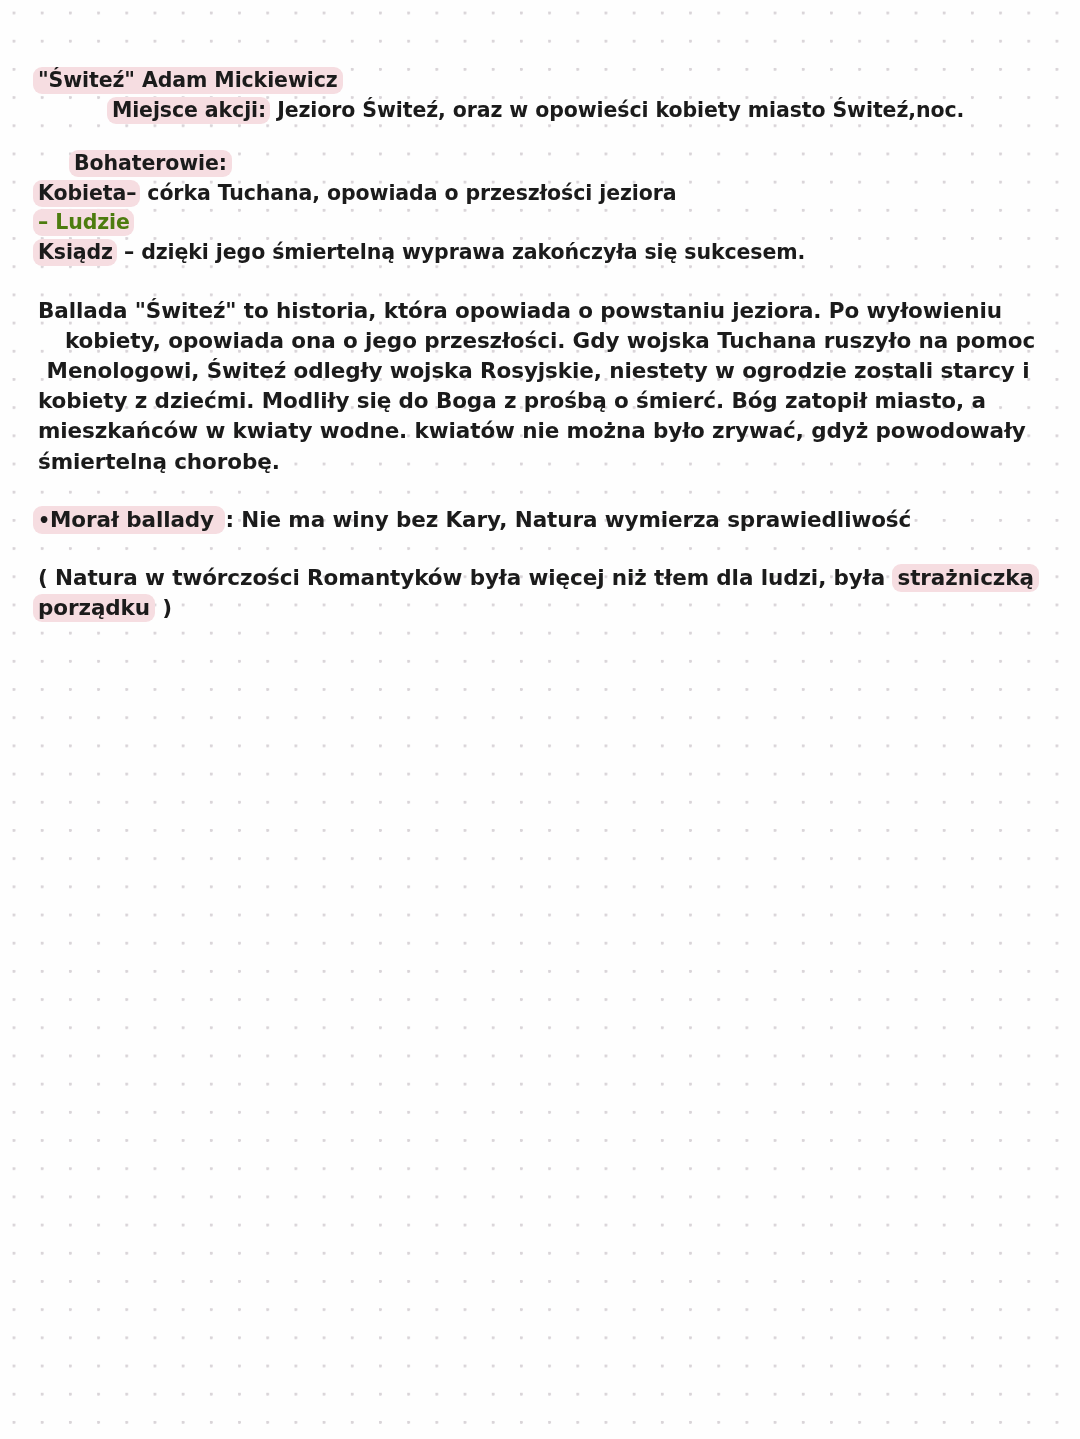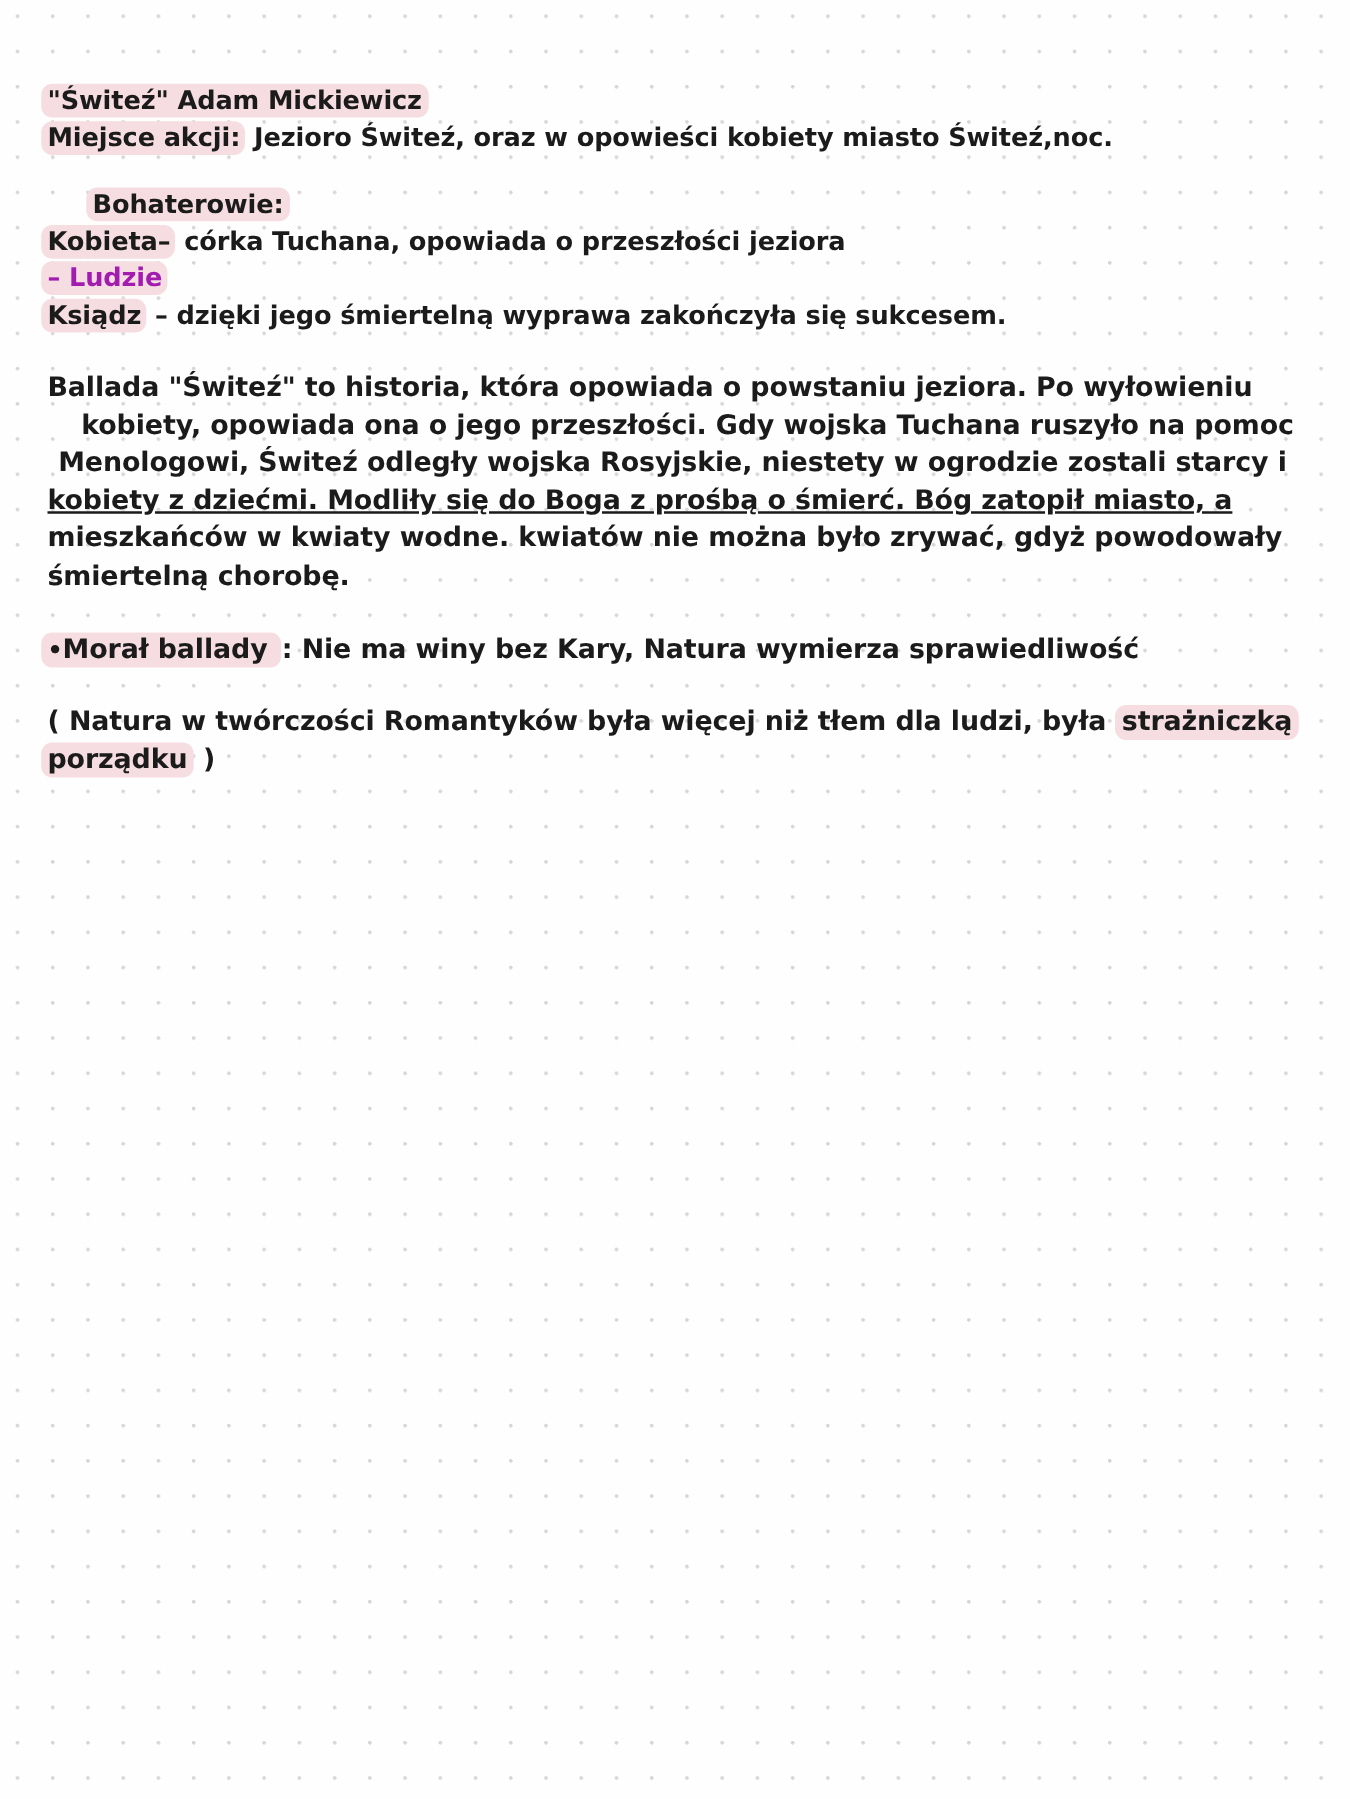--- a/index.html
+++ b/index.html
@@ -68,42 +68,42 @@
 </style>
 </head>
 <body>
 
 <div id="page" style="background-color: rgb(254, 254, 254); background-image: radial-gradient(circle at 1.4px 1.4px, rgb(217, 212, 216) 1.3px, rgba(255, 255, 255, 0) 1.6px); background-size: 28.2px 28.2px;">
 
   <div class="note">
 
     <div class="blk sz-head">
       <span class="ln" style="color: rgb(27, 27, 27);"><span class="hl" style="background: rgb(246, 221, 225);">"Świteź" Adam Mickiewicz</span></span>
-      <span class="ln" style="color: rgb(27, 27, 27);"><span class="hl tight" style="background: rgb(246, 221, 225);">Miejsce akcji:</span><span> Jezioro Świteź, oraz w opowieści kobiety miasto Świteź,noc.</span></span>
+      <span class="ln" style="color: rgb(27, 27, 27); text-align: center;"><span class="hl tight" style="background: rgb(246, 221, 225);">Miejsce akcji:</span><span> Jezioro Świteź, oraz w opowieści kobiety miasto Świteź,noc.</span></span>
     </div>
 
     <div class="gap-md"></div>
 
     <div class="blk sz-head">
       <span class="ln" style="color: rgb(27, 27, 27);"><span class="hl" style="background: rgb(246, 221, 225); margin-left: 31px;">Bohaterowie:</span></span>
 
       <span class="ln" style="color: rgb(27, 27, 27);"><span class="hl tight" style="background: rgb(246, 221, 225);">Kobieta–</span><span> córka Tuchana, opowiada o przeszłości jeziora</span></span>
 
-      <span class="ln" style="color: #a21caf;"><span class="hl tight" style="background: rgb(246, 221, 225);">– Ludzie</span><span></span></span>
+      <span class="ln" style="color: #4d7c0f;"><span class="hl tight" style="background: rgb(246, 221, 225);">– Ludzie</span><span></span></span>
 
       <span class="ln" style="color: rgb(27, 27, 27);"><span class="hl tight" style="background: rgb(246, 221, 225);">Ksiądz</span><span> – dzięki jego śmiertelną wyprawa zakończyła się sukcesem.</span></span>
     </div>
 
     <div class="gap-lg"></div>
 
     <div class="blk sz-body para">
       <span class="ln" style="color: rgb(27, 27, 27);">Ballada "Świteź" to historia, która opowiada o powstaniu jeziora. Po wyłowieniu</span>
       <span class="ln" style="color: rgb(27, 27, 27); margin-left: 27px;">kobiety, opowiada ona o jego przeszłości. Gdy wojska Tuchana ruszyło na pomoc</span>
       <span class="ln" style="color: rgb(27, 27, 27); text-align: center;">Menologowi, Świteź odległy wojska Rosyjskie, niestety w ogrodzie zostali starcy i</span>
-      <span class="ln" style="color: rgb(27, 27, 27); text-decoration: underline;">kobiety z dziećmi. Modliły się do Boga z prośbą o śmierć. Bóg zatopił miasto, a</span>
+      <span class="ln" style="color: rgb(27, 27, 27);">kobiety z dziećmi. Modliły się do Boga z prośbą o śmierć. Bóg zatopił miasto, a</span>
       <span class="ln" style="color: rgb(27, 27, 27);">mieszkańców w kwiaty wodne. kwiatów nie można było zrywać, gdyż powodowały</span>
       <span class="ln" style="color: rgb(27, 27, 27);">śmiertelną chorobę.</span>
     </div>
 
     <div class="gap-lg"></div>
 
     <div class="blk sz-body">
       <span class="ln" style="color: rgb(27, 27, 27);"><span class="hl tight" style="background: rgb(246, 221, 225);"><span class="bullet-dot">•</span><span>Morał ballady</span>&nbsp;</span><span>: </span><span>Nie ma winy bez Kary, Natura wymierza sprawiedliwość</span></span>
     </div>
 

